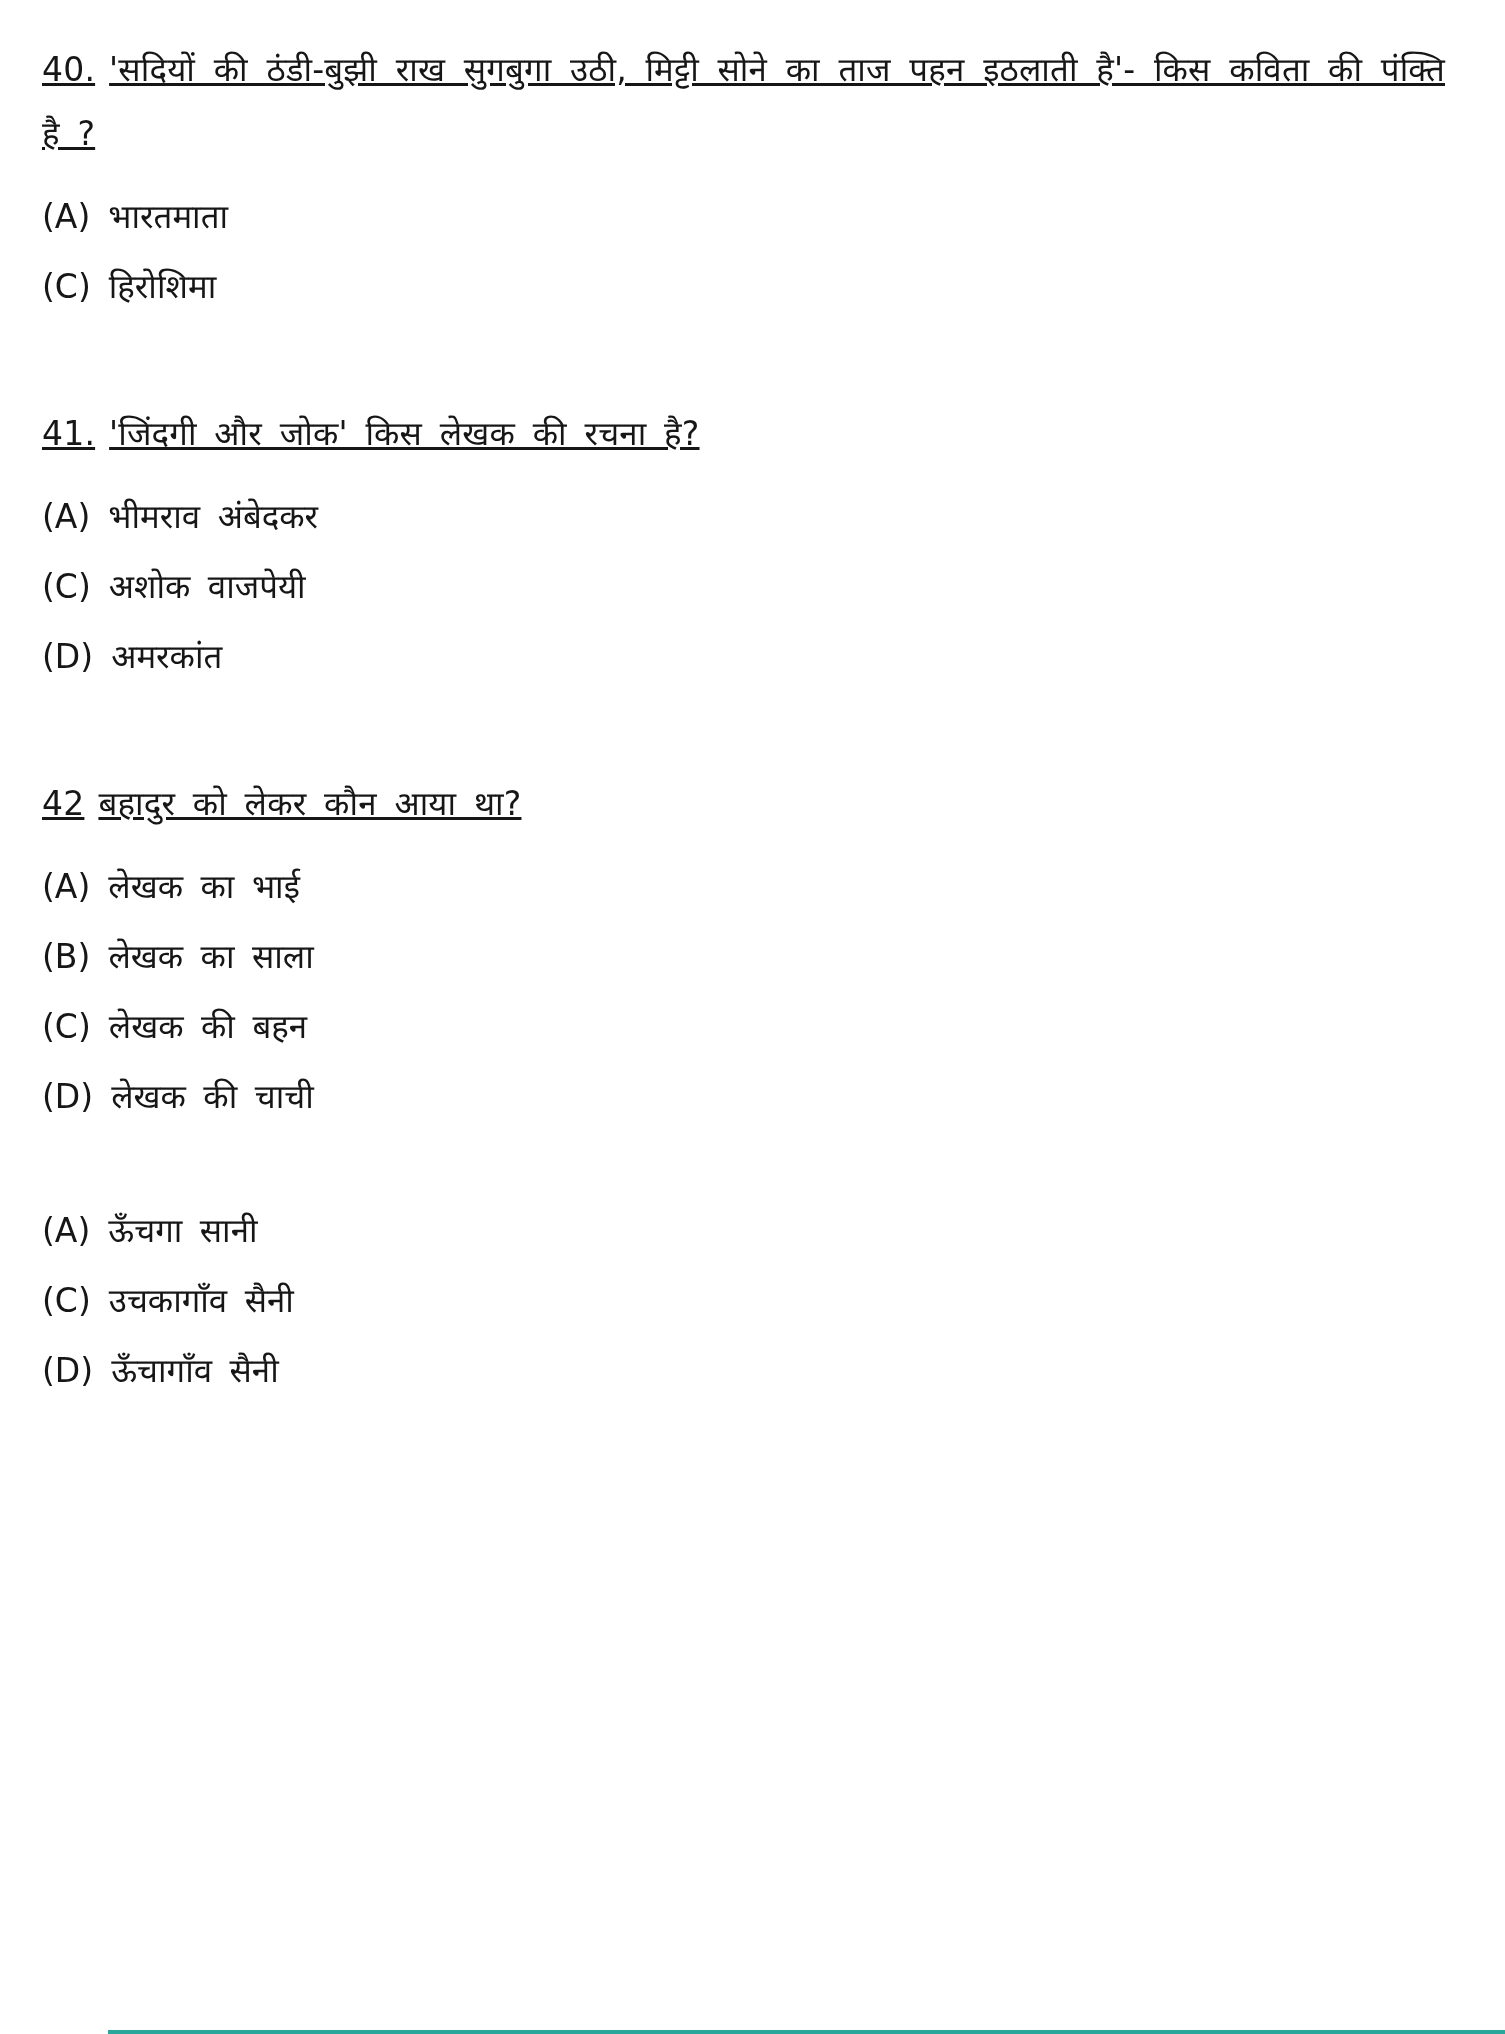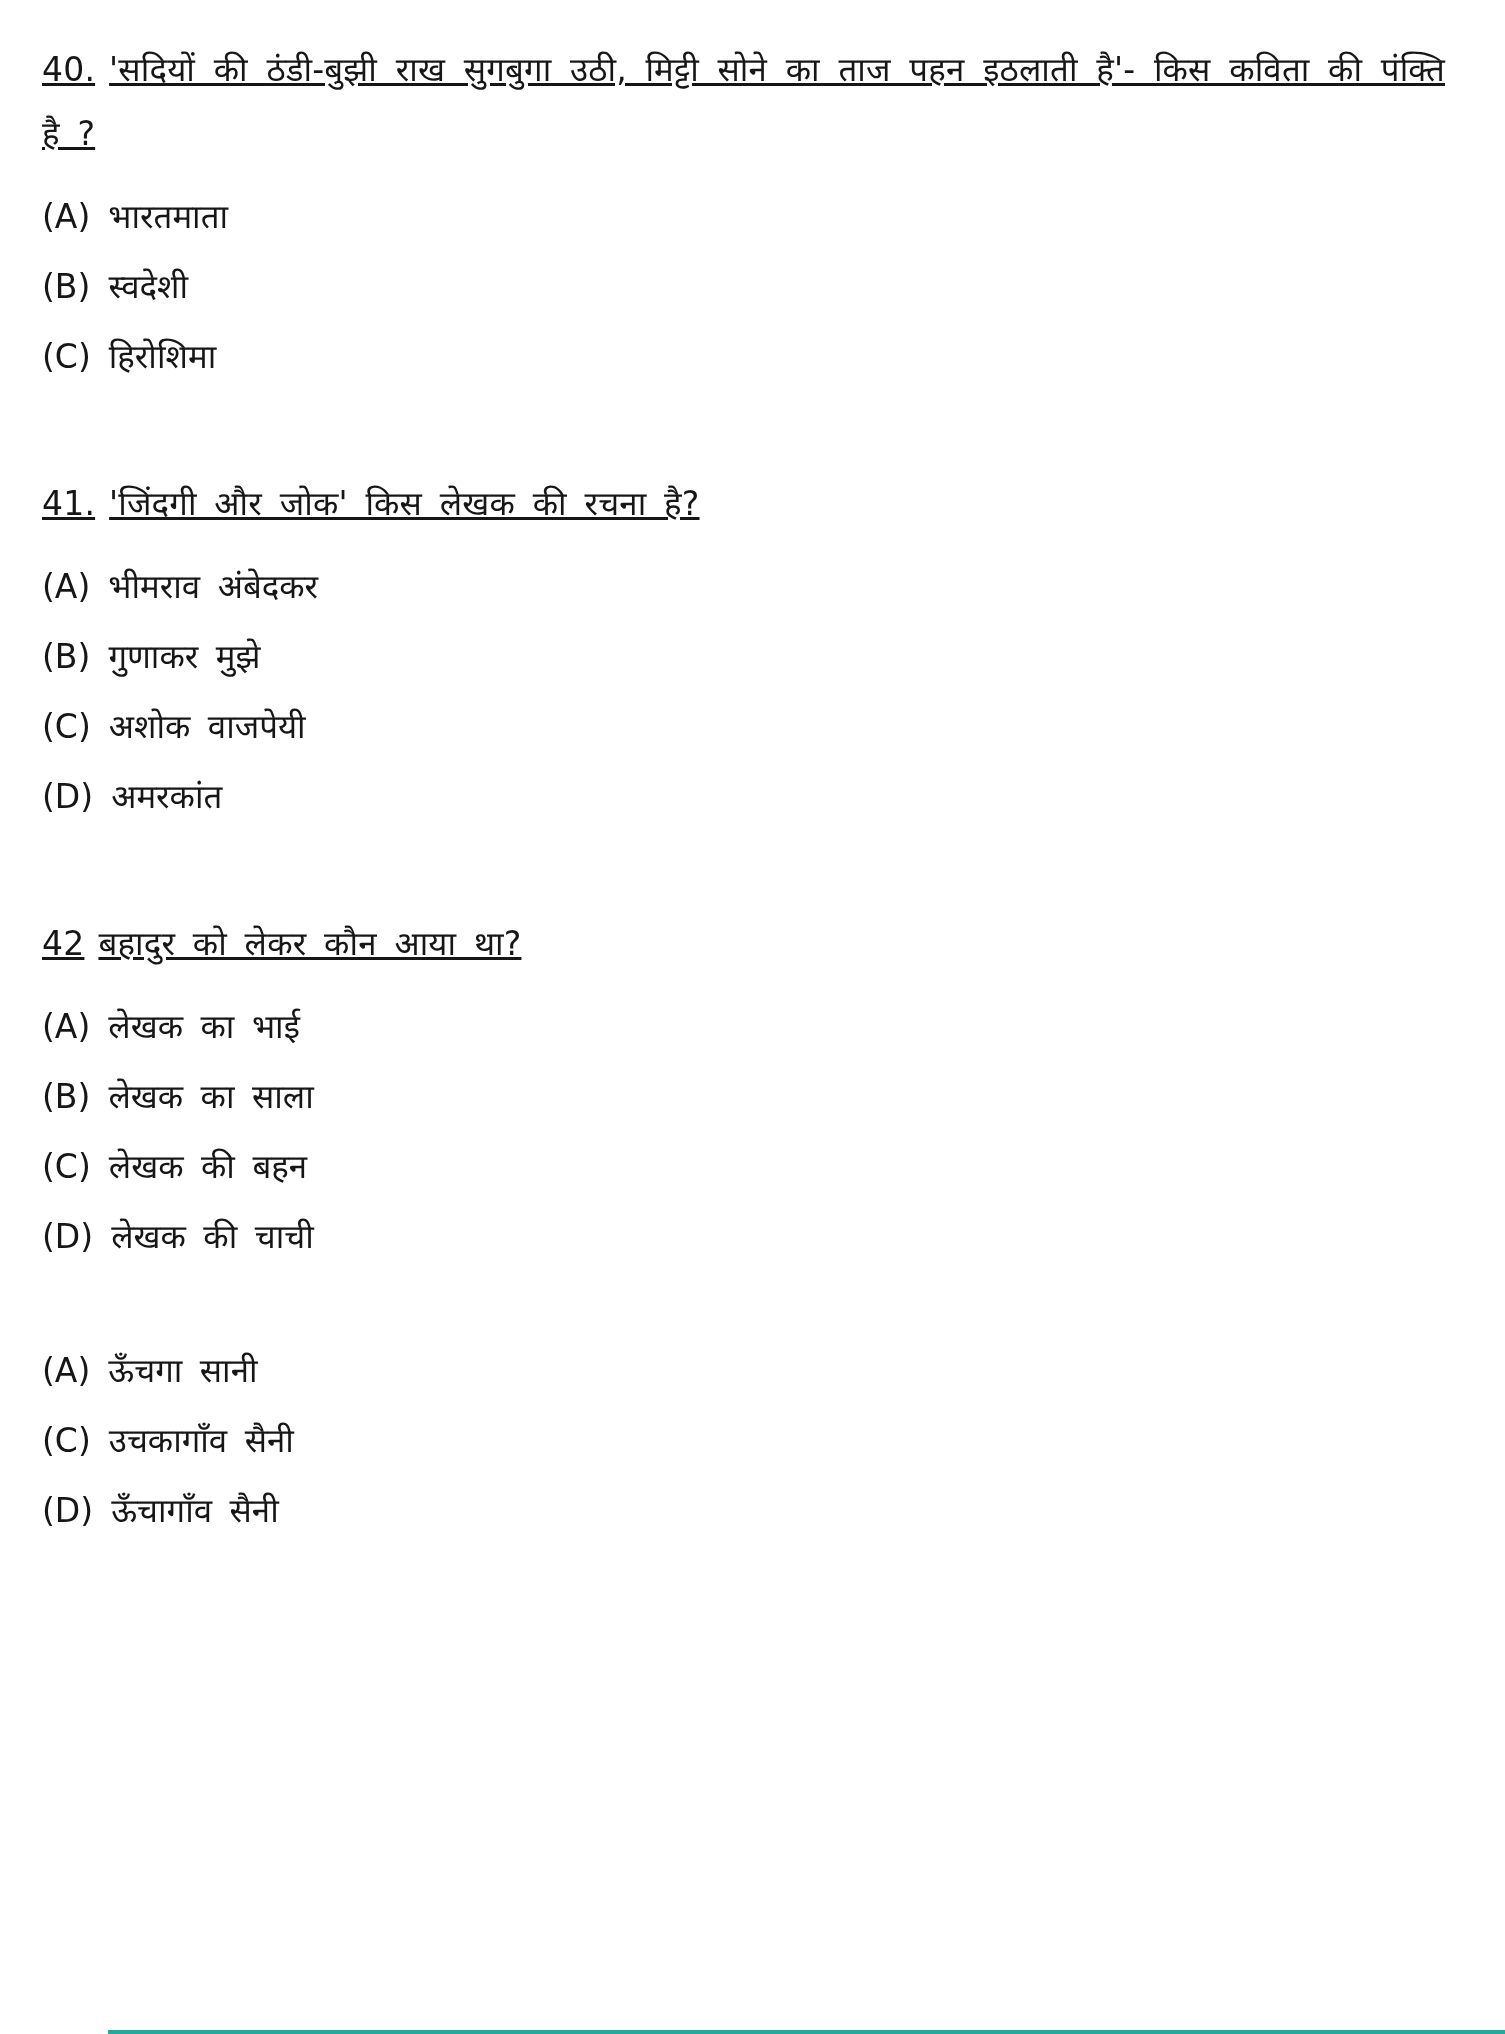--- a/index.html
+++ b/index.html
@@ -67,30 +67,28 @@
 </style>
 </head>
 <body>
 
 <div class="sheet">
 
   <section class="question-block">
     <p class="q-line"><span class="q-num">40.</span><span>'सदियों की ठंडी-बुझी राख सुगबुगा उठी, मिट्टी सोने का ताज पहन इठलाती है'- किस कविता की पंक्ति है ?</span></p>
     <ul class="options">
       <li class="option-row"><span class="opt-label">(A)</span><span class="opt-text">भारतमाता</span></li>
-      <li class="option-row"><span class="opt-label">(B)</span><span class="opt-text">स्वदेशी</span></li>
       <li class="option-row"><span class="opt-label">(C)</span><span class="opt-text">हिरोशिमा</span></li>
     </ul>
   </section>
 
   <section class="question-block">
     <p class="q-line"><span class="q-num">41.</span><span>'जिंदगी और जोक' किस लेखक की रचना है?</span></p>
     <ul class="options">
       <li class="option-row"><span class="opt-label">(A)</span><span class="opt-text">भीमराव अंबेदकर</span></li>
-      <li class="option-row"><span class="opt-label">(B)</span><span class="opt-text">गुणाकर मुझे</span></li>
       <li class="option-row"><span class="opt-label">(C)</span><span class="opt-text">अशोक वाजपेयी</span></li>
       <li class="option-row"><span class="opt-label">(D)</span><span class="opt-text">अमरकांत</span></li>
     </ul>
   </section>
 
   <section class="question-block">
     <p class="q-line"><span class="q-num">42</span><span>बहादुर को लेकर कौन आया था?</span></p>
     <ul class="options">
       <li class="option-row"><span class="opt-label">(A)</span><span class="opt-text">लेखक का भाई</span></li>
       <li class="option-row"><span class="opt-label">(B)</span><span class="opt-text">लेखक का साला</span></li>

